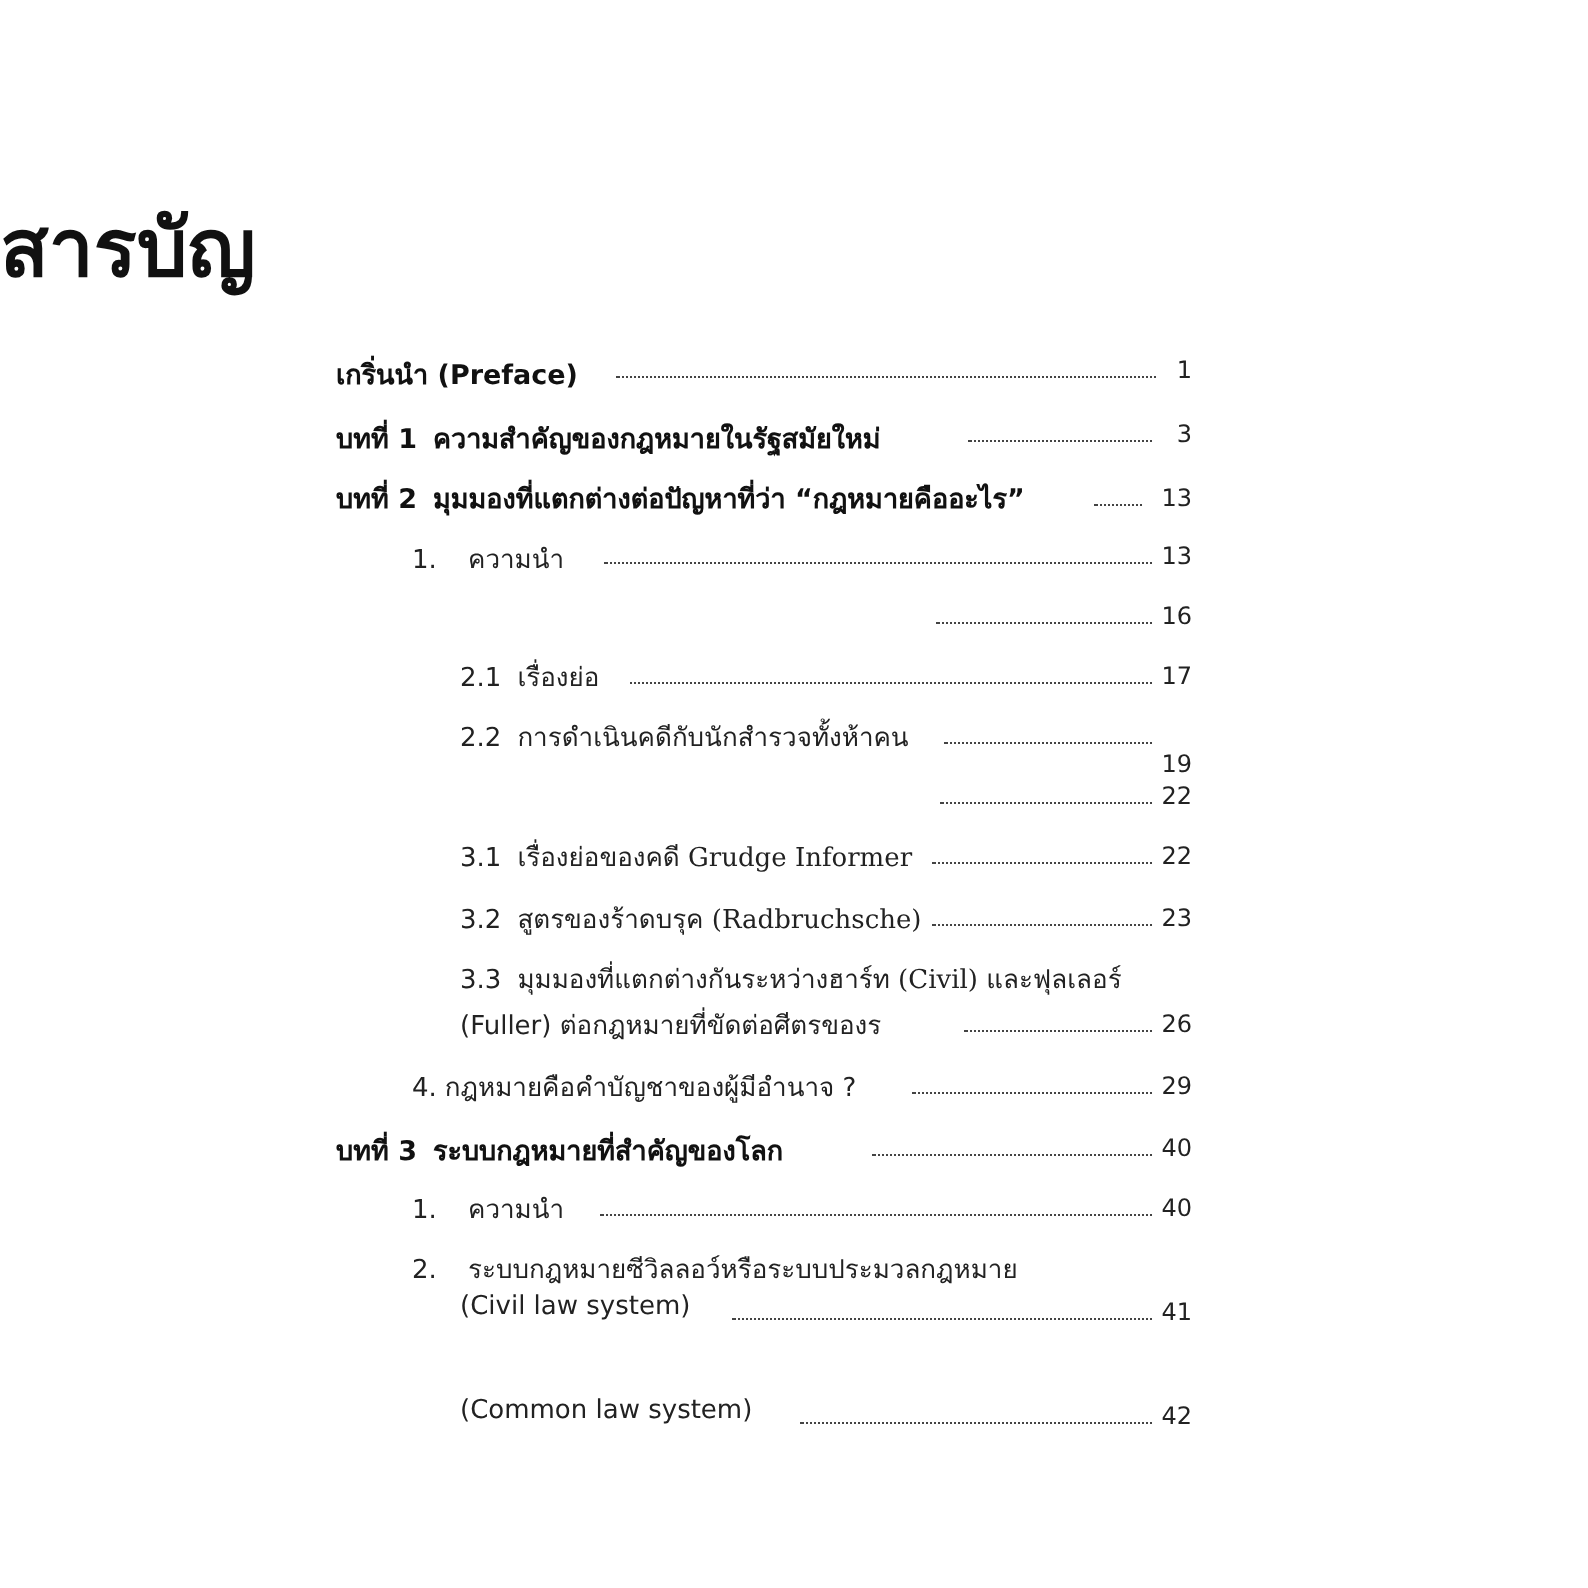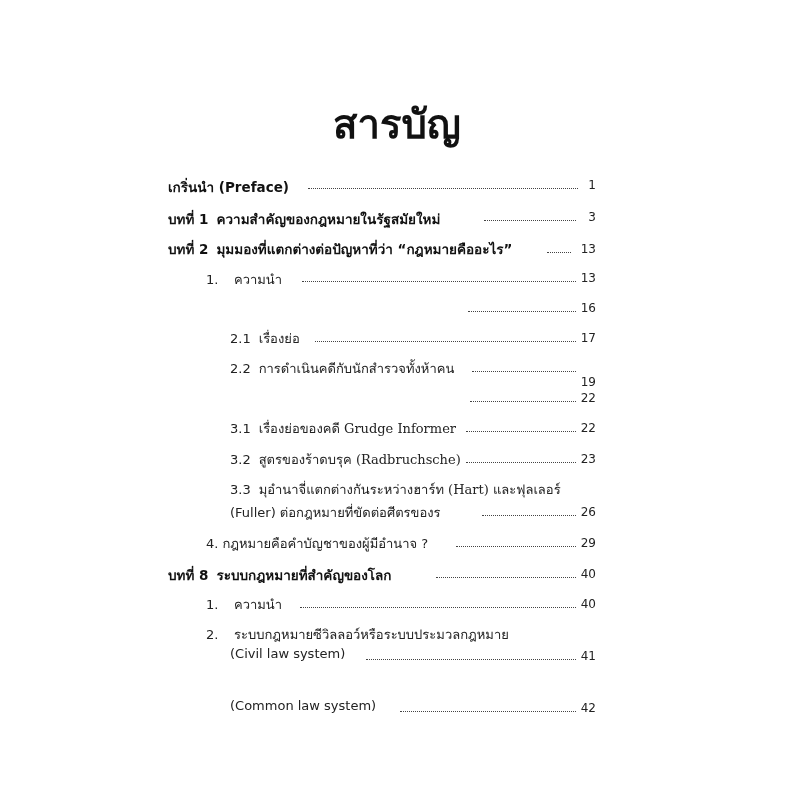--- a/index.html
+++ b/index.html
@@ -1,18 +1,18 @@
 <!DOCTYPE html>
 <html><head>
 <meta charset="utf-8">
 <style>
   html, body { margin:0; padding:0; background:#ffffff; }
   body { width:794px; height:794px; position:relative; overflow:hidden;
          font-family:"DejaVu Sans", sans-serif; color:#1a1a1a; }
-  .title { position:absolute; left:0; width:794px; top:92px; text-align:center;
+  .title { position:absolute; left:0; width:794px; top:92px; 
            font-family:"DejaVu Serif", serif; font-weight:bold; font-size:40px; color:#111; }
   .row { position:absolute; left:0; width:730px; height:24px; }
   .lbl { position:absolute; white-space:nowrap; font-size:13px; color:#222; }
   .lbl.chap { font-weight:bold; font-size:13.5px; color:#111; }
   .lbl .en { font-family:"DejaVu Serif", serif; }
   .dots { position:absolute; height:10px; border-bottom:1.2px dotted #444; }
   .pg { position:absolute; font-size:12px; color:#222; text-align:right; width:40px; }
   .num { display:inline-block; margin-right:8px; }
 </style>
 </head>
@@ -74,34 +74,34 @@
     <span class="pg" style="left:556px;top:3px">22</span>
   </div>
 
   <div class="row" style="top:449px">
     <span class="lbl" style="left:230px;top:0"><span class="num">3.2</span><span class="en">สูตรของร้าดบรุค (Radbruchsche)</span></span>
     <span class="dots" style="left:466px;width:110px;top:3px"></span>
     <span class="pg" style="left:556px;top:3px">23</span>
   </div>
 
   <div class="row" style="top:479px;height:44px">
-    <span class="lbl" style="left:230px;top:0"><span class="num">3.3</span><span class="en">มุอำนาจี่แตกต่างกันระหว่างฮาร์ท (Hart) และฟุลเลอร์</span></span>
+    <span class="lbl" style="left:230px;top:0"><span class="num">3.3</span><span class="en">มุมมองที่แตกต่างกันระหว่างฮาร์ท (Civil) และฟุลเลอร์</span></span>
     <span class="lbl en" style="left:230px;top:23px">(Fuller) ต่อกฎหมายที่ขัดต่อศีตรของร</span>
     <span class="dots" style="left:482px;width:94px;top:26px"></span>
     <span class="pg" style="left:556px;top:26px">26</span>
   </div>
 
   <div class="row" style="top:533px">
     <span class="lbl" style="left:206px;top:0"><span class="num" style="margin-right:4px">4.</span><span>กฎหมายคือคำบัญชาของผู้มีอำนาจ ?</span></span>
     <span class="dots" style="left:456px;width:120px;top:3px"></span>
     <span class="pg" style="left:556px;top:3px">29</span>
   </div>
 
   <div class="row" style="top:564px">
-    <span class="lbl chap" style="left:168px;top:0"><span class="num">บทที่ 8</span><span>ระบบกฎหมายที่สำคัญของโลก</span></span>
+    <span class="lbl chap" style="left:168px;top:0"><span class="num">บทที่ 3</span><span>ระบบกฎหมายที่สำคัญของโลก</span></span>
     <span class="dots" style="left:436px;width:140px;top:3px"></span>
     <span class="pg" style="left:556px;top:3px">40</span>
   </div>
 
   <div class="row" style="top:594px">
     <span class="lbl" style="left:206px;top:0"><span class="num" style="width:20px">1.</span><span>ความนำ</span></span>
     <span class="dots" style="left:300px;width:276px;top:3px"></span>
     <span class="pg" style="left:556px;top:3px">40</span>
   </div>
 

